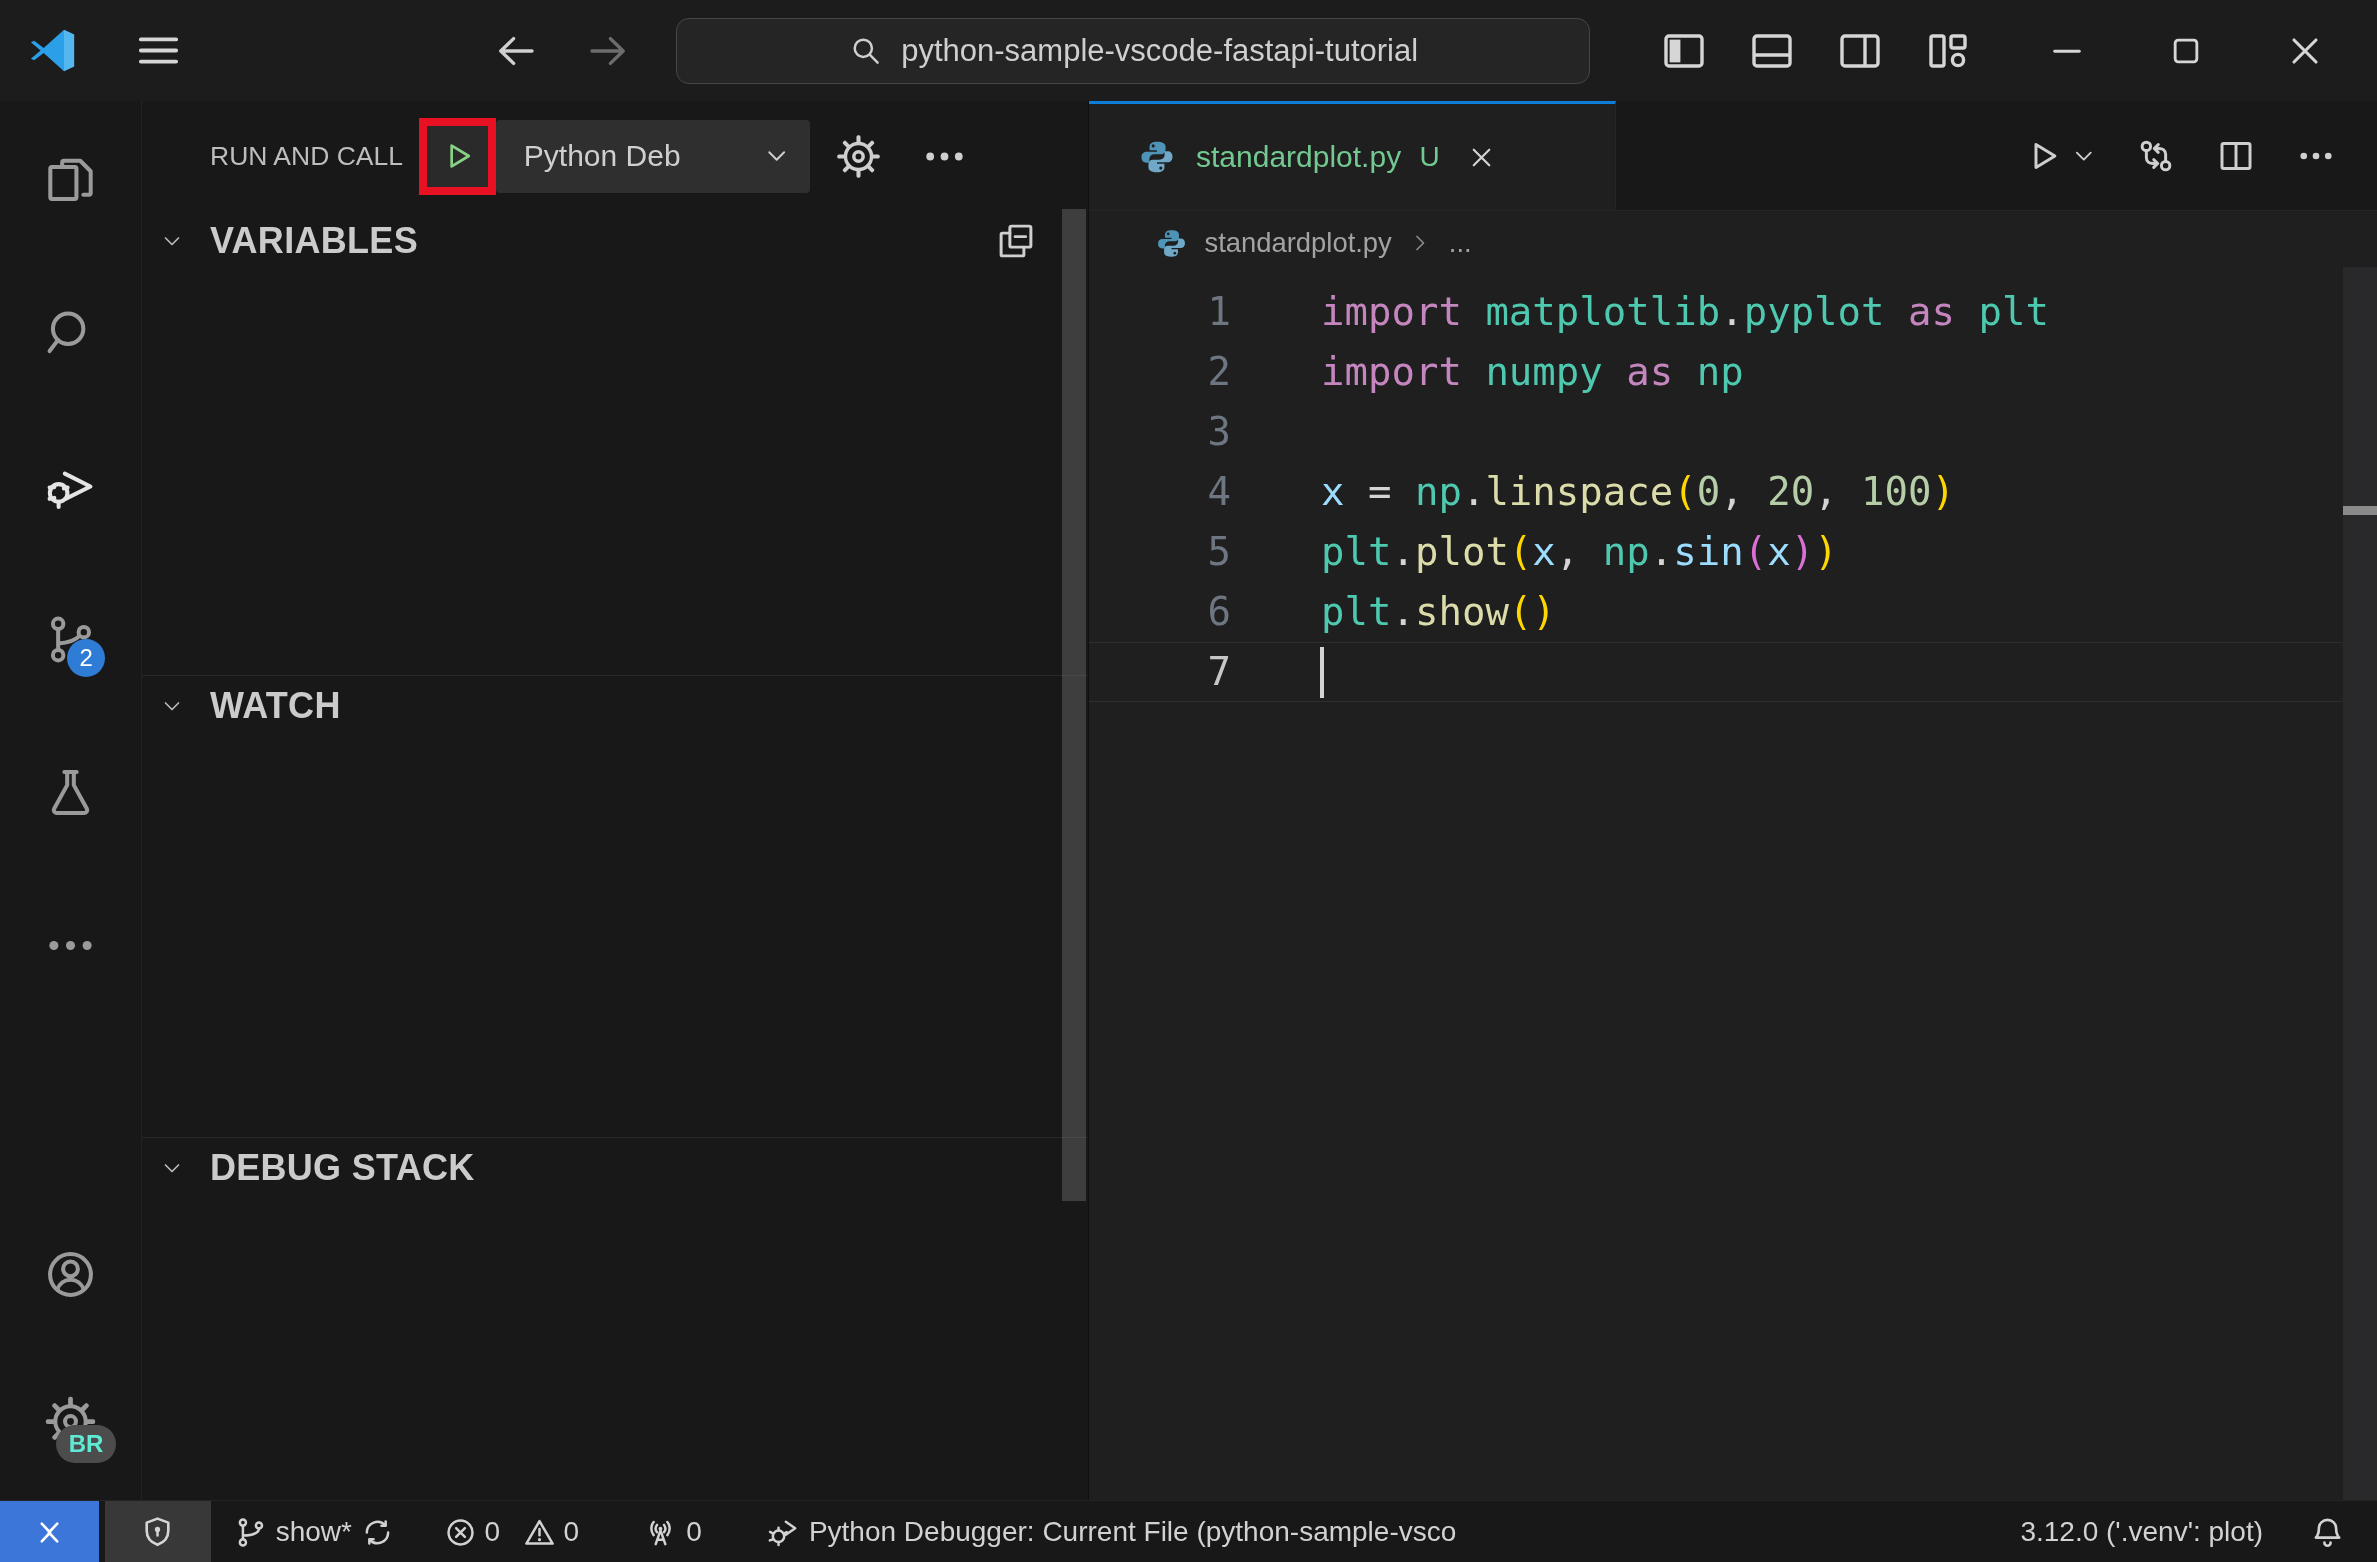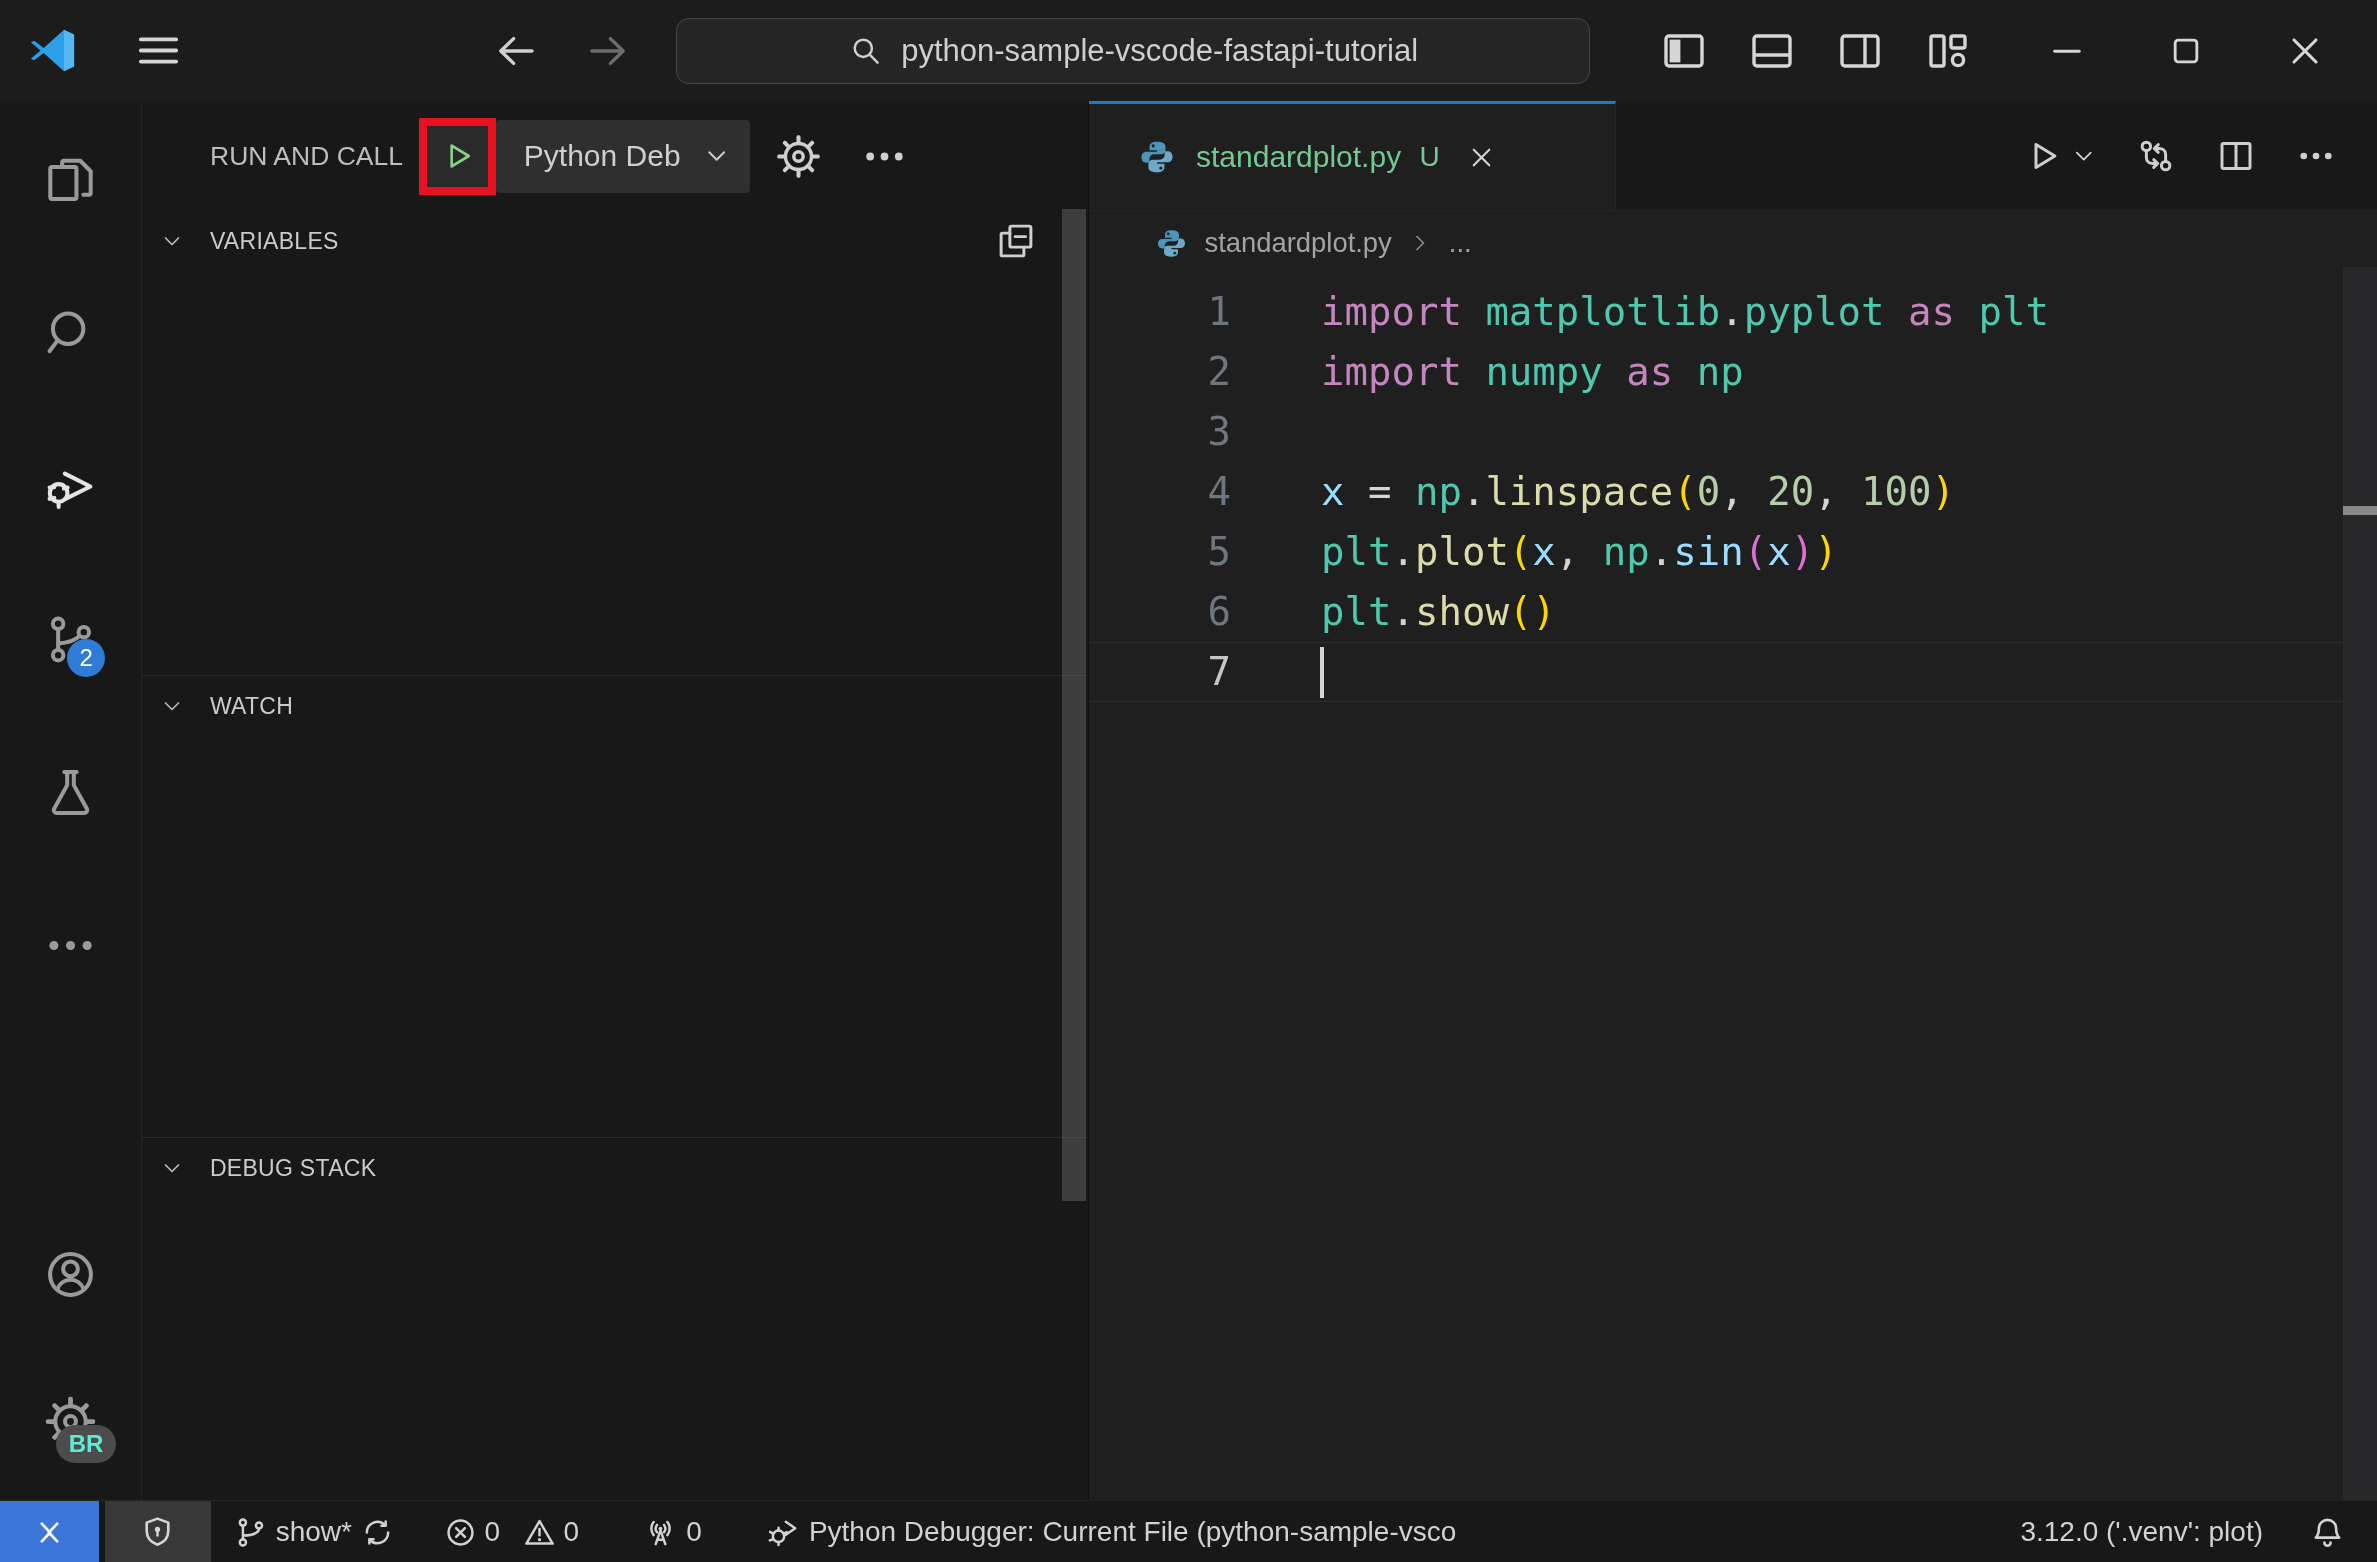--- a/index.html
+++ b/index.html
@@ -34,34 +34,34 @@
             color:#fff;font-size:24px;display:flex;align-items:center;justify-content:center;font-weight:400;}
   .ab-badge.pill{background:#4c4c4c;color:#5eead4;font-weight:700;padding:0 11px;right:-14.6px;bottom:-11px;}
 
   
   .sidebar{width:946px;background:#181818;display:flex;flex-direction:column;position:relative;box-sizing:border-box;}
   .sb-toolbar{height:110px;flex:none;display:flex;align-items:center;padding-left:68px;}
   .sb-title{font-size:26.5px;color:#bdbdbd;}
   .playbox{margin-left:16.5px;width:77px;height:77px;box-sizing:border-box;border:8.2px solid var(--annotation-red);
            background:#2a2a2a;display:flex;align-items:center;justify-content:center;}
   .playbox svg{width:38px;height:38px;color:var(--play-green);}
-  .configpicker{width:254px;height:73px;background:#2f2f2f;border-radius:3.7px;display:flex;align-items:center;
+  .configpicker{width:314px;height:73px;background:#2f2f2f;border-radius:3.7px;display:flex;align-items:center;
                 padding:0 20px 0 27.4px;box-sizing:border-box;}
   .config-label{font-size:30px;color:#cfcfcf;flex:1;white-space:nowrap;}
   .configpicker svg{width:27.4px;height:27.4px;color:#cfcfcf;}
   .sb-tool{color:#cfcfcf;margin-left:24px;}
   .sb-tool svg{width:49px;height:49px;}
   .sb-tool.dots{margin-left:37px;}
 
   .panes{flex:1;display:flex;flex-direction:column;}
   .pane{display:flex;flex-direction:column;box-sizing:border-box;}
   .pane+.pane{border-top:0.9px solid #282828;}
   .pane-header{height:60px;display:flex;align-items:center;padding-left:18.3px;position:relative;flex:none;}
   .pane-header svg.chev{width:24px;height:24px;color:#bababa;}
-  .pane-label{margin-left:25.6px;font-size:23px;font-weight:400;color:#cbcbcb;letter-spacing:0.3px;}
+  .pane-label{margin-left:25.6px;font-size:36px;font-weight:700;color:#cbcbcb;letter-spacing:0.3px;}
   .pane-action{position:absolute;right:51px;top:9.1px;color:#cfcfcf;}
   .pane-action svg{width:42px;height:42px;}
   #pane-variables{height:464px;}
   #pane-watch{height:462px;}
   #pane-callstack{flex:1;}
   .sb-scroll{position:absolute;right:1.8px;top:108px;width:24px;height:992px;background:rgba(125,125,125,.38);}
 
   
   .editor-col{flex:1;background:#1f1f1f;border-left:0.9px solid #0f0f0f;display:flex;flex-direction:column;position:relative;}
   .tabstrip{height:110px;flex:none;background:#181818;border-bottom:0.9px solid #252526;display:flex;align-items:stretch;box-sizing:border-box;}

